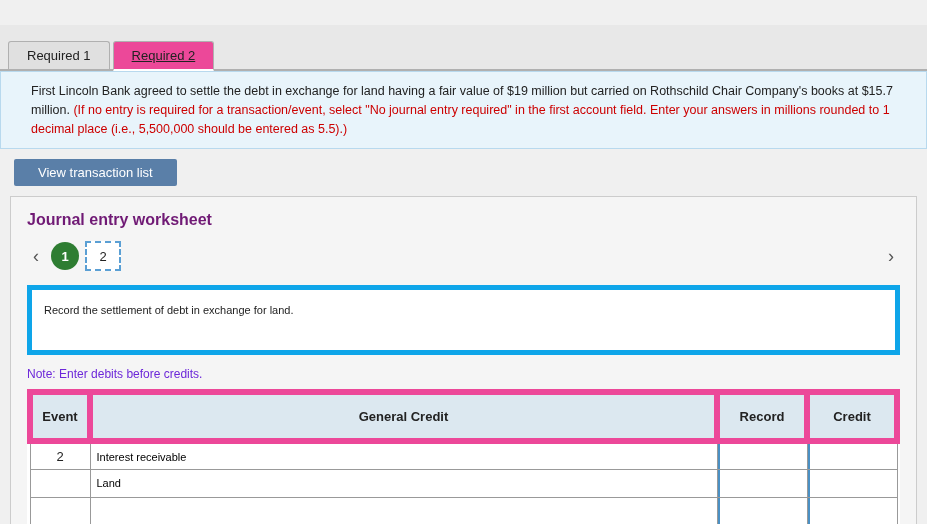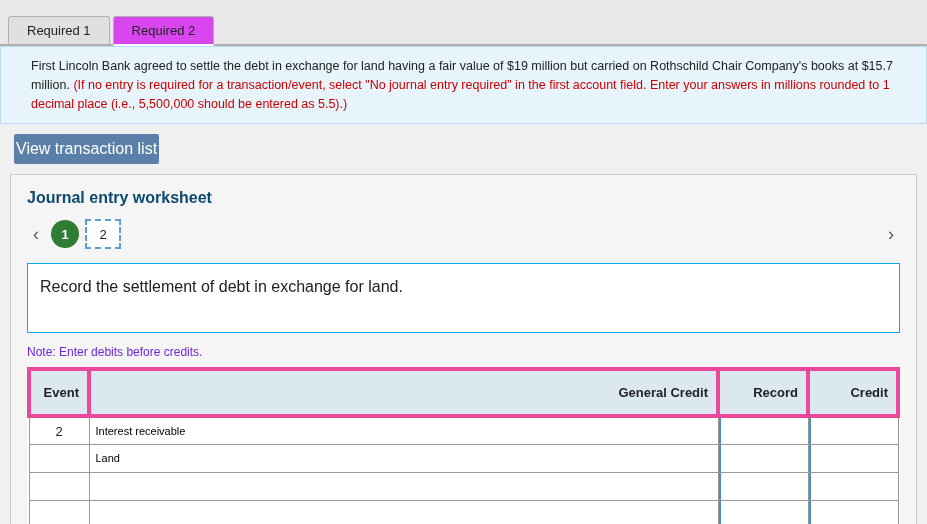--- a/index.html
+++ b/index.html
@@ -10,77 +10,79 @@
       color: #222;
     }
 
     
     .tabs {
       display: flex;
       background: #e8e8e8;
       border-bottom: 2px solid #b0b0b0;
       padding-top: 16px;
       padding-left: 8px;
+      margin-top: 25px;
     }
     .tab {
       padding: 6px 18px;
       border: 1px solid #b0b0b0;
       border-bottom: none;
       cursor: pointer;
       background: #e0e0e0;
       margin-right: 3px;
       border-radius: 3px 3px 0 0;
       font-size: 13px;
     }
     .tab.active {
-      background: #d946ef;
+      background: #ec4899;
       border-bottom: 2px solid #fff;
       margin-bottom: -2px;
       z-index: 1;
+      text-decoration: underline;
     }
 
     
     .info-box {
       background: #e8f4fb;
       border: 1px solid #b8d9ee;
       padding: 10px 30px;
       font-size: 12.5px;
       line-height: 1.5;
       color: #222;
     }
     .info-box .red-text {
       color: #cc0000;
     }
 
     
     .btn-transaction {
       display: inline-block;
       margin: 10px 14px;
-      padding: 6px 2px;
+      padding: 6px 24px;
       background: #5a7fa8;
       color: #fff;
       border: none;
       cursor: pointer;
-      font-size: 16px;
+      font-size: 13px;
       border-radius: 2px;
     }
 
     
     .worksheet-container {
       background: #f5f5f5;
       border: 1px solid #ccc;
       margin: 0 10px 10px 10px;
       padding: 14px 16px 16px 16px;
     }
 
     .worksheet-title {
       font-size: 16px;
       font-weight: bold;
       margin-bottom: 12px;
-      color: #0c4a6e;
+      color: #701a75;
     }
 
     
     .nav-row {
       display: flex;
       align-items: center;
       margin-bottom: 14px;
       gap: 6px;
     }
     .nav-arrow {
@@ -112,47 +114,47 @@
       font-size: 13px;
       color: #222;
       background: #fff;
     }
     .nav-arrow-right {
       margin-left: auto;
     }
 
     
     .description-box {
-      border: 1px solid #0ea5e9;
+      border: 5px solid #0ea5e9;
       background: #fff;
       padding: 14px 12px;
       min-height: 70px;
       margin-bottom: 12px;
-      font-size: 16px;
+      font-size: 11px;
       color: #222;
     }
 
     
     .note-text {
       color: #6d28d9;
       font-size: 12px;
       margin-bottom: 8px;
     }
 
     
     .journal-table {
       border-collapse: collapse;
       width: 100%;
       background: #fff;
     }
     .journal-table th {
       background: #dce8f0;
-      border: 4px solid #ec4899;
+      border: 6px solid #ec4899;
       padding: 14px 8px;
-      text-align: right;
+      text-align: center;
       font-weight: bold;
       font-size: 13px;
     }
     .journal-table th.event-col {
       width: 60px;
     }
     .journal-table th.journal-col {
       width: auto;
     }
     .journal-table th.debit-col,

